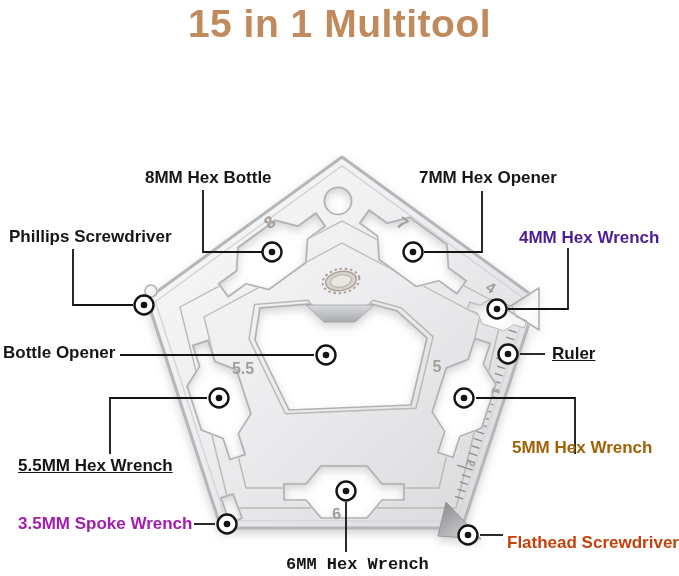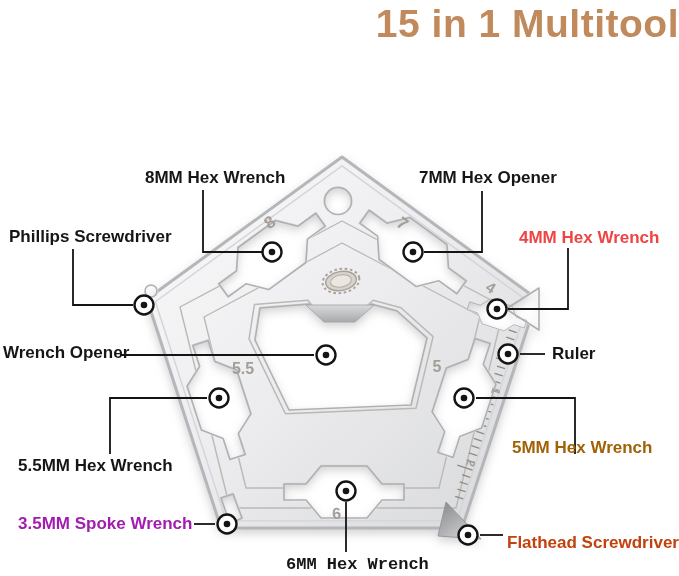--- a/index.html
+++ b/index.html
@@ -1,21 +1,21 @@
 <!DOCTYPE html>
 <html><head>
 <meta charset="utf-8">
 <style>
   html,body{margin:0;padding:0;background:#fff;}
   .stage{
     position:relative;width:679px;height:576px;background:#ffffff;
     font-family:"Liberation Sans",sans-serif;overflow:hidden;
   }
   .title{
-    position:absolute;top:2px;left:0;right:0;text-align:right;
+    position:absolute;top:2px;left:0;right:0;text-align:center;
     font-size:39px;font-weight:bold;letter-spacing:0.5px;
   }
   .tool-svg{position:absolute;left:0;top:0;}
   .tool-body{filter:drop-shadow(0 4px 5px rgba(70,70,80,0.25));}
   .lead{fill:none;stroke:#141414;stroke-width:1.8;}
   .marker-outer{fill:#ffffff;stroke:#141414;stroke-width:2.4;}
   .marker-dot{fill:#141414;}
   .etch{fill:#a59e98;font-weight:bold;text-anchor:middle;}
   .tick{stroke:#8e8a86;stroke-width:1.3;}
   .cut-line{fill:none;stroke:#aeb0b4;stroke-width:1.6;stroke-linejoin:round;}
@@ -188,25 +188,25 @@
         <polyline points="503,535 480,535" class="lead"></polyline>
         <circle cx="468" cy="535" r="9.5" class="marker-outer"></circle>
         <circle cx="468" cy="535" r="3.3" class="marker-dot"></circle>
         <polyline points="346,552 346,502" class="lead"></polyline>
         <circle cx="346" cy="491" r="9.5" class="marker-outer"></circle>
         <circle cx="346" cy="491" r="3.3" class="marker-dot"></circle>
       </g>
   </svg>
 
   <div id="labels">
-      <div class="lbl" style="left: 145px; top: 169px; color: rgb(22, 22, 22);">8MM Hex Wrench</div>
+      <div class="lbl" style="left: 145px; top: 169px; color: rgb(22, 22, 22);">8MM Hex Bottle</div>
       <div class="lbl" style="left: 419px; top: 169px; color: rgb(22, 22, 22);">7MM Hex Opener</div>
       <div class="lbl" style="left: 9px; top: 228px; color: rgb(22, 22, 22);">Phillips Screwdriver</div>
-      <div class="lbl" style="left: 519px; top: 229px; color: #ef4444; text-align: center;">4MM Hex Wrench</div>
-      <div class="lbl" style="left: 3px; top: 344px; color: rgb(22, 22, 22);">Wrench Opener</div>
-      <div class="lbl" style="left: 552px; top: 345px; color: rgb(22, 22, 22);">Ruler</div>
-      <div class="lbl" style="left: 18px; top: 457px; color: rgb(22, 22, 22);">5.5MM Hex Wrench</div>
+      <div class="lbl" style="left: 519px; top: 229px; color: #4c1d95; text-align: center;">4MM Hex Wrench</div>
+      <div class="lbl" style="left: 3px; top: 344px; color: rgb(22, 22, 22);">Bottle Opener</div>
+      <div class="lbl" style="left: 552px; top: 345px; color: rgb(22, 22, 22); text-decoration: underline;">Ruler</div>
+      <div class="lbl" style="left: 18px; top: 457px; color: rgb(22, 22, 22); text-decoration: underline;">5.5MM Hex Wrench</div>
       <div class="lbl" style="left: 512px; top: 439px; color: #a16207;">5MM Hex Wrench</div>
       <div class="lbl" style="left: 18px; top: 515px; color: #a21caf;">3.5MM Spoke Wrench</div>
       <div class="lbl" style="left: 507px; top: 527px; color: #c2410c; margin-top: 7px;">Flathead Screwdriver</div>
       <div class="lbl" style="left: 286px; top: 556px; color: rgb(22, 22, 22); font-family: Liberation Mono, monospace;">6MM Hex Wrench</div>
     </div>
 </div>
 
 </body></html>

